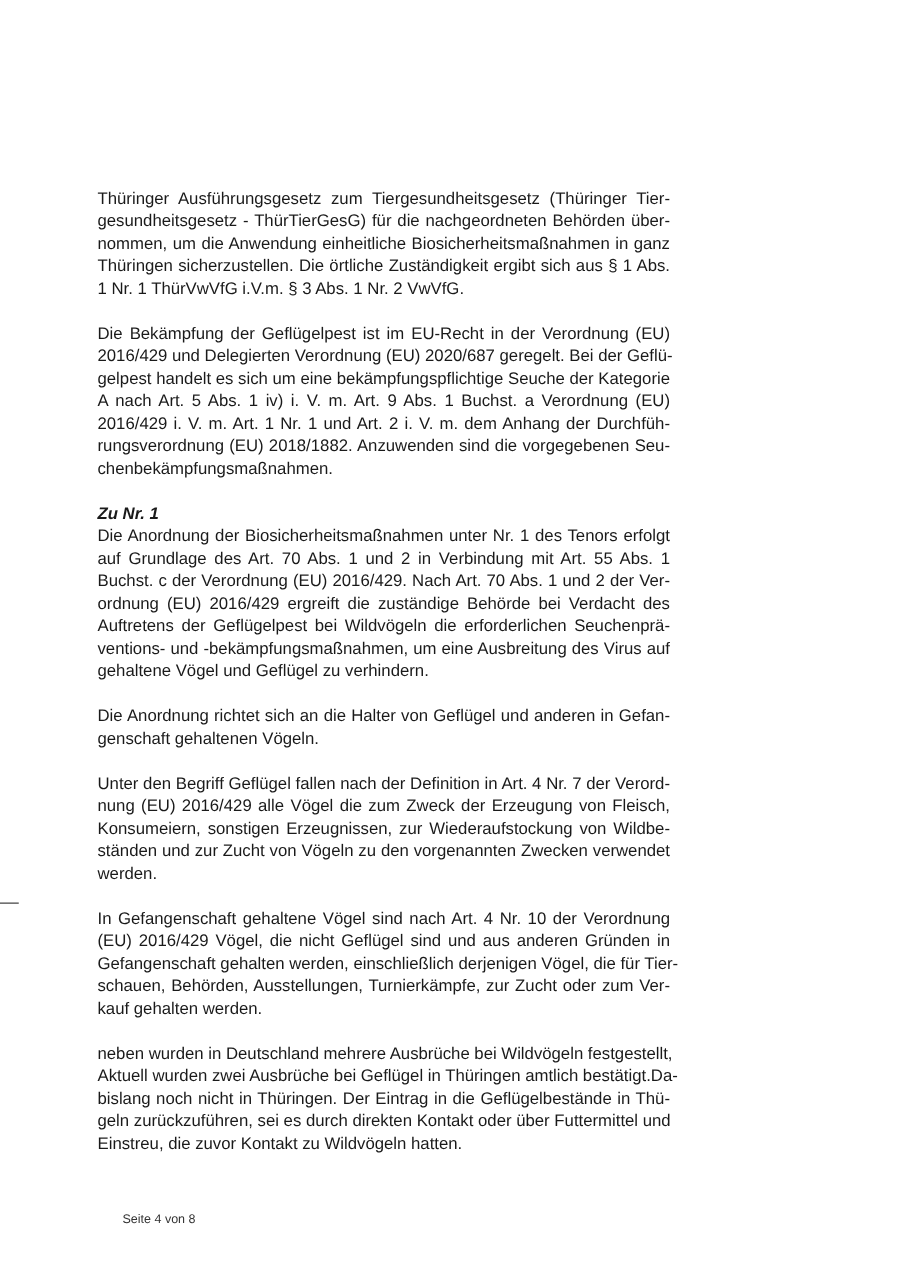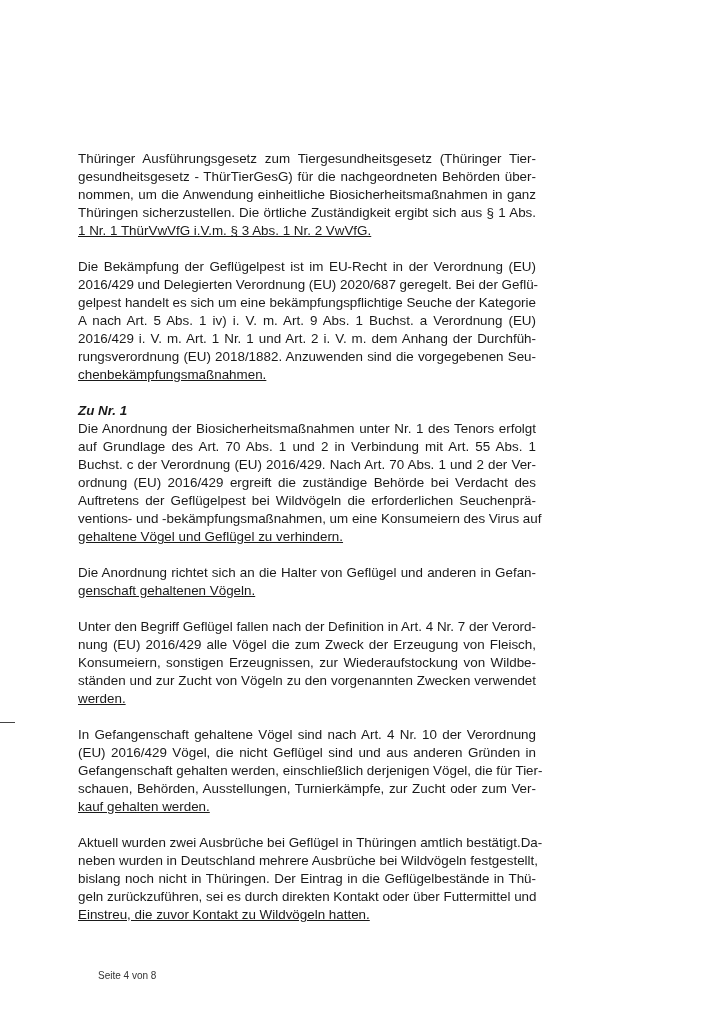--- a/index.html
+++ b/index.html
@@ -10,21 +10,21 @@
       left: 78px;
       top: 150px;
       width: 458px;
       font-family: "Liberation Sans", sans-serif;
       font-size: 13.4px;
       line-height: 18px;
       color: #1a1a1a;
     }
     .para { margin: 0 0 18px 0; text-align: justify; }
     .line { display: block; text-align: justify; text-align-last: justify; white-space: nowrap; }
-    .line.last { text-align-last: left; text-decoration: underline; }
+    .line.last { text-align-last: left; }
     .heading { font-weight: bold; display: block; font-style: italic; }
     .margin-mark {
       position: absolute;
       left: 0;
       top: 722px;
       width: 15px;
       height: 1px;
       background: #444;
     }
     .footer {
@@ -60,21 +60,21 @@
         <span class="line">rungsverordnung (EU) 2018/1882. Anzuwenden sind die vorgegebenen Seu-</span>
         <span class="line last">chenbekämpfungsmaßnahmen.</span>
       </div>
       <div class="para">
         <span class="heading">Zu Nr. 1</span>
         <span class="line">Die Anordnung der Biosicherheitsmaßnahmen unter Nr. 1 des Tenors erfolgt</span>
         <span class="line">auf Grundlage des Art. 70 Abs. 1 und 2 in Verbindung mit Art. 55 Abs. 1</span>
         <span class="line">Buchst. c der Verordnung (EU) 2016/429. Nach Art. 70 Abs. 1 und 2 der Ver-</span>
         <span class="line">ordnung (EU) 2016/429 ergreift die zuständige Behörde bei Verdacht des</span>
         <span class="line">Auftretens der Geflügelpest bei Wildvögeln die erforderlichen Seuchenprä-</span>
-        <span class="line">ventions- und -bekämpfungsmaßnahmen, um eine Konsumeiern des Virus auf</span>
+        <span class="line">ventions- und -bekämpfungsmaßnahmen, um eine Ausbreitung des Virus auf</span>
         <span class="line last">gehaltene Vögel und Geflügel zu verhindern.</span>
       </div>
       <div class="para">
         <span class="line">Die Anordnung richtet sich an die Halter von Geflügel und anderen in Gefan-</span>
         <span class="line last">genschaft gehaltenen Vögeln.</span>
       </div>
       <div class="para">
         <span class="line">Unter den Begriff Geflügel fallen nach der Definition in Art. 4 Nr. 7 der Verord-</span>
         <span class="line">nung (EU) 2016/429 alle Vögel die zum Zweck der Erzeugung von Fleisch,</span>
         <span class="line">Konsumeiern, sonstigen Erzeugnissen, zur Wiederaufstockung von Wildbe-</span>
@@ -82,22 +82,22 @@
         <span class="line last">werden.</span>
       </div>
       <div class="para">
         <span class="line">In Gefangenschaft gehaltene Vögel sind nach Art. 4 Nr. 10 der Verordnung</span>
         <span class="line">(EU) 2016/429 Vögel, die nicht Geflügel sind und aus anderen Gründen in</span>
         <span class="line">Gefangenschaft gehalten werden, einschließlich derjenigen Vögel, die für Tier-</span>
         <span class="line">schauen, Behörden, Ausstellungen, Turnierkämpfe, zur Zucht oder zum Ver-</span>
         <span class="line last">kauf gehalten werden.</span>
       </div>
       <div class="para">
+        <span class="line">neben wurden in Deutschland mehrere Ausbrüche bei Wildvögeln festgestellt,</span>
         <span class="line">Aktuell wurden zwei Ausbrüche bei Geflügel in Thüringen amtlich bestätigt.Da-</span>
-        <span class="line">neben wurden in Deutschland mehrere Ausbrüche bei Wildvögeln festgestellt,</span>
         <span class="line">bislang noch nicht in Thüringen. Der Eintrag in die Geflügelbestände in Thü-</span>
         <span class="line">geln zurückzuführen, sei es durch direkten Kontakt oder über Futtermittel und</span>
         <span class="line last">Einstreu, die zuvor Kontakt zu Wildvögeln hatten.</span>
       </div>
     </div>
 
   <div class="footer">Seite 4 von 8</div>
 </div>
 
 </body></html>

